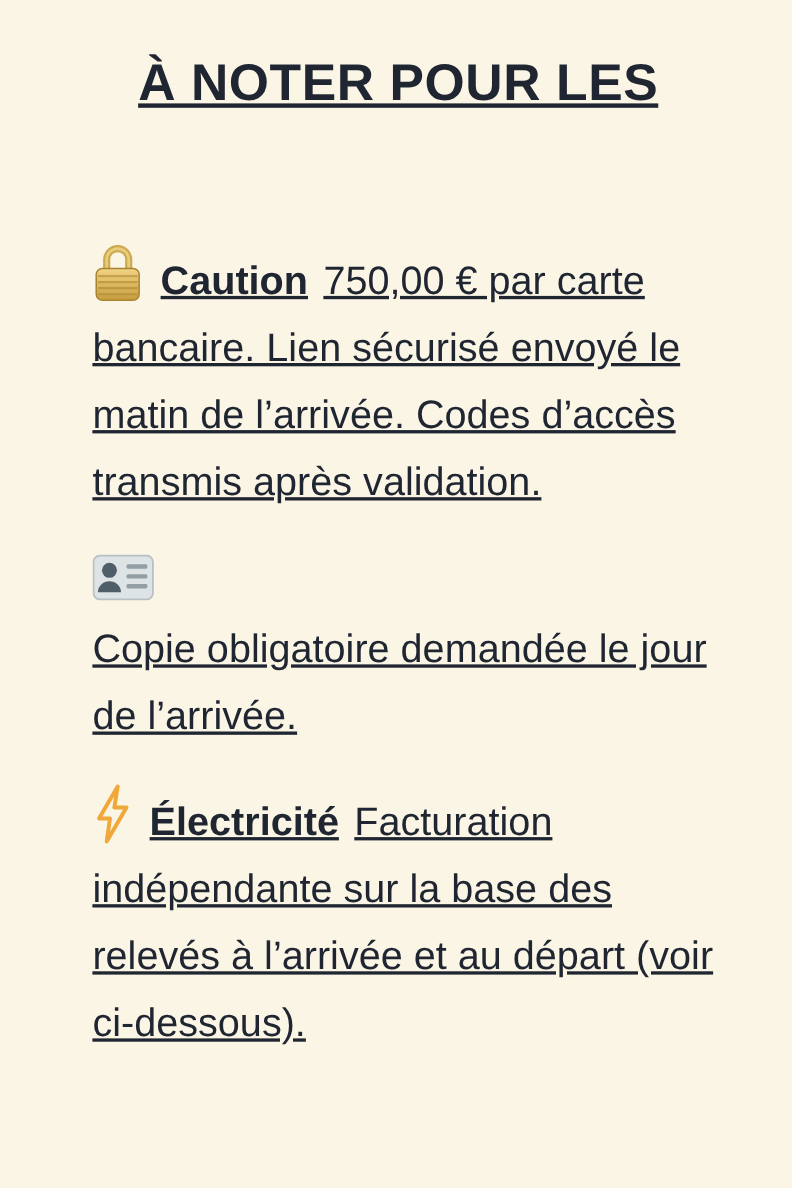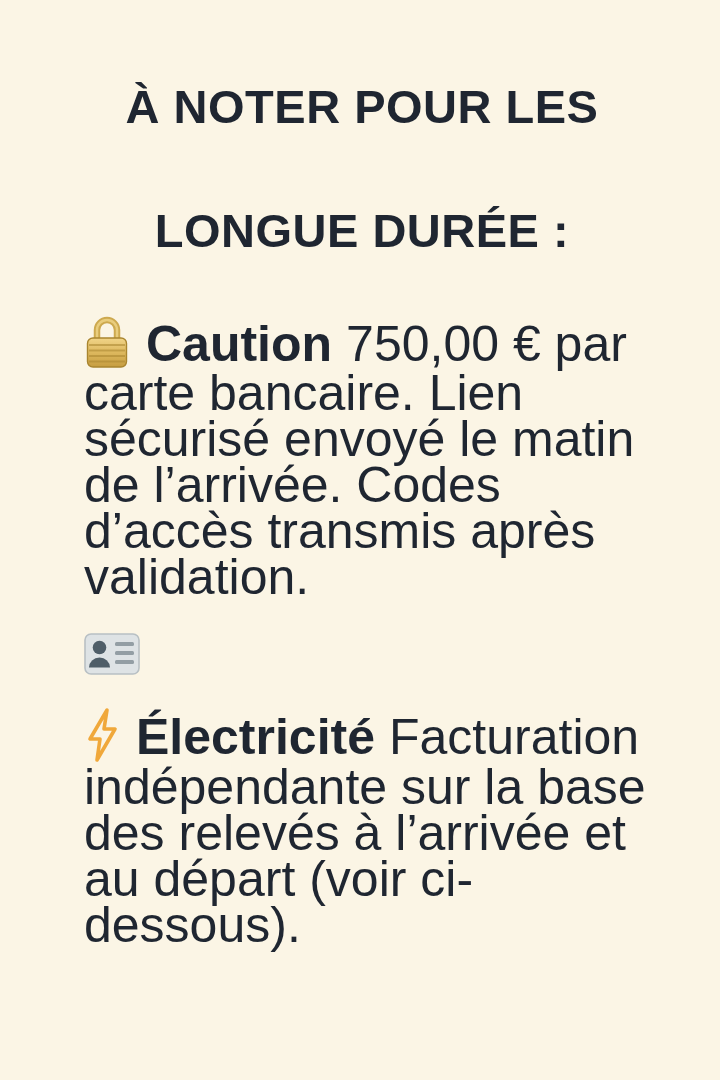--- a/index.html
+++ b/index.html
@@ -12,36 +12,37 @@
     background: #fbf5e5;
     overflow: hidden;
     font-family: "Liberation Sans", sans-serif;
     color: #1f2631;
     -webkit-font-smoothing: antialiased;
   }
   .page {
     box-sizing: border-box;
     width: 720px;
     height: 1080px;
-    padding: 76px 52px 0 84px;
+    padding: 44px 52px 0 84px;
+    text-decoration: underline;
   }
   .title {
     font-size: 47px;
     line-height: 62px;
     font-weight: 700;
     text-align: center;
     margin: 0 auto 52px auto;
     max-width: 560px;
     
     transform: translateX(-14px);
     letter-spacing: 0.5px;
   }
   .section {
-    font-size: 50px;
-    line-height: 46px;
+    font-size: 36px;
+    line-height: 61px;
     margin: 0 0 30px 0;
     max-width: 612px;
   }
   .section .heading {
     font-weight: 700;
   }
   .gap-after {
     margin-right: 14px;
   }
   .block-body {
@@ -60,21 +61,20 @@
   .zap-wrap svg      { vertical-align: -10px; }
 </style>
 </head>
 <body>
 
 <div class="page">
 
   <h1 class="title">
     <span>À NOTER POUR LES</span><br>
     <br>
-    <span>LONGUE DURÉE :</span>
   </h1>
 
   <p class="section">
     <span class="icon lock-wrap"><svg width="46" height="56" viewBox="0 0 46 56">
       <defs>
         <linearGradient id="goldBody" x1="0" y1="0" x2="0" y2="1">
           <stop offset="0" stop-color="#f1d488"></stop>
           <stop offset="0.5" stop-color="#ddb85e"></stop>
           <stop offset="1" stop-color="#c69d40"></stop>
         </linearGradient>
@@ -91,20 +91,21 @@
 
   <p class="section">
     <span class="icon idcard-wrap"><svg width="56" height="42" viewBox="0 0 56 42">
       <rect x="1" y="1" width="54" height="40" rx="6" fill="#dee3e5" stroke="#b8c0c4" stroke-width="1.6"></rect>
       <circle cx="15.5" cy="14.5" r="6.8" fill="#4f5e68"></circle>
       <path d="M5 34.5 a10.5 10 0 0 1 21 0 z" fill="#4f5e68"></path>
       <rect x="31" y="9" width="19" height="4" rx="1.5" fill="#939ea4"></rect>
       <rect x="31" y="18" width="19" height="4" rx="1.5" fill="#939ea4"></rect>
       <rect x="31" y="27" width="19" height="4" rx="1.5" fill="#939ea4"></rect>
     </svg></span>
+    <span class="block-body">Copie obligatoire demandée le jour de l’arrivée.</span>
   </p>
 
   <p class="section">
     <span class="icon zap-wrap"><svg width="36" height="58" viewBox="0 0 36 58">
       <path d="M23 4 L6 33 h10 L13 54 L31 23 h-11 Z" fill="none" stroke="#f0a83a" stroke-width="3.6" stroke-linejoin="round" stroke-linecap="round"></path>
     </svg></span><span class="heading gap-after">Électricité</span><span>Facturation indépendante sur la base des relevés à l’arrivée et au départ (voir ci-dessous).</span>
   </p>
 
 </div>
 

